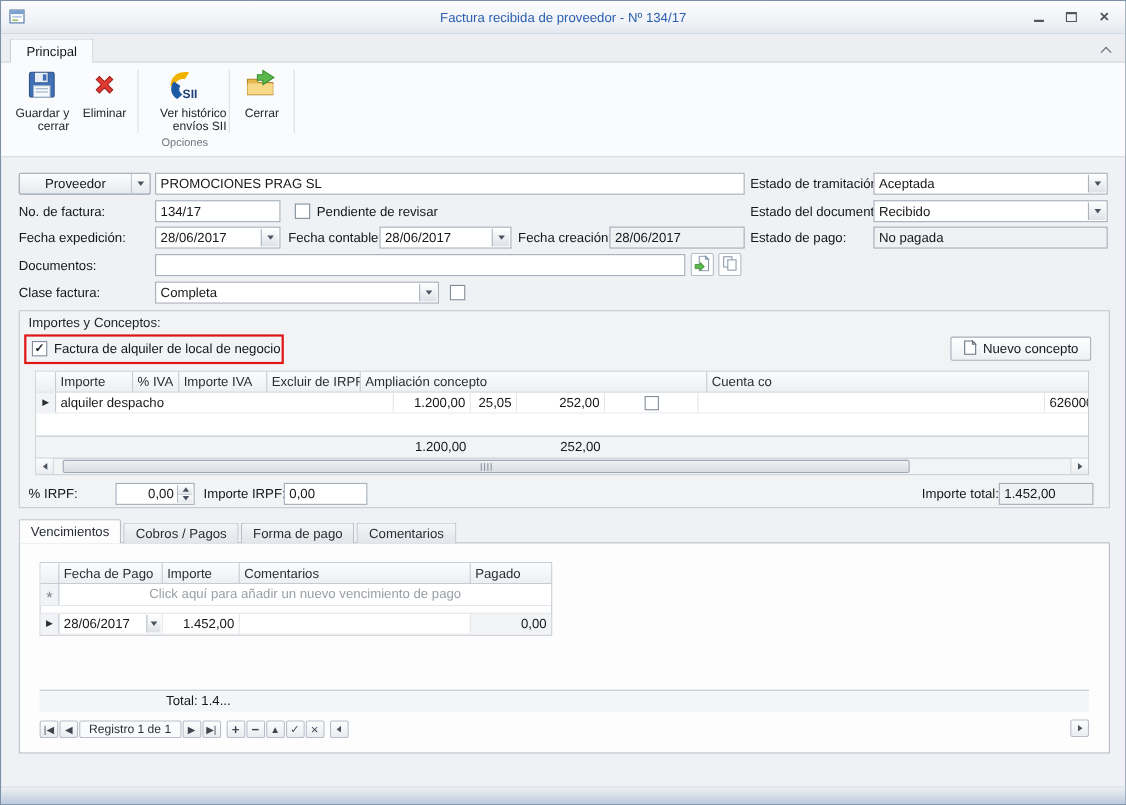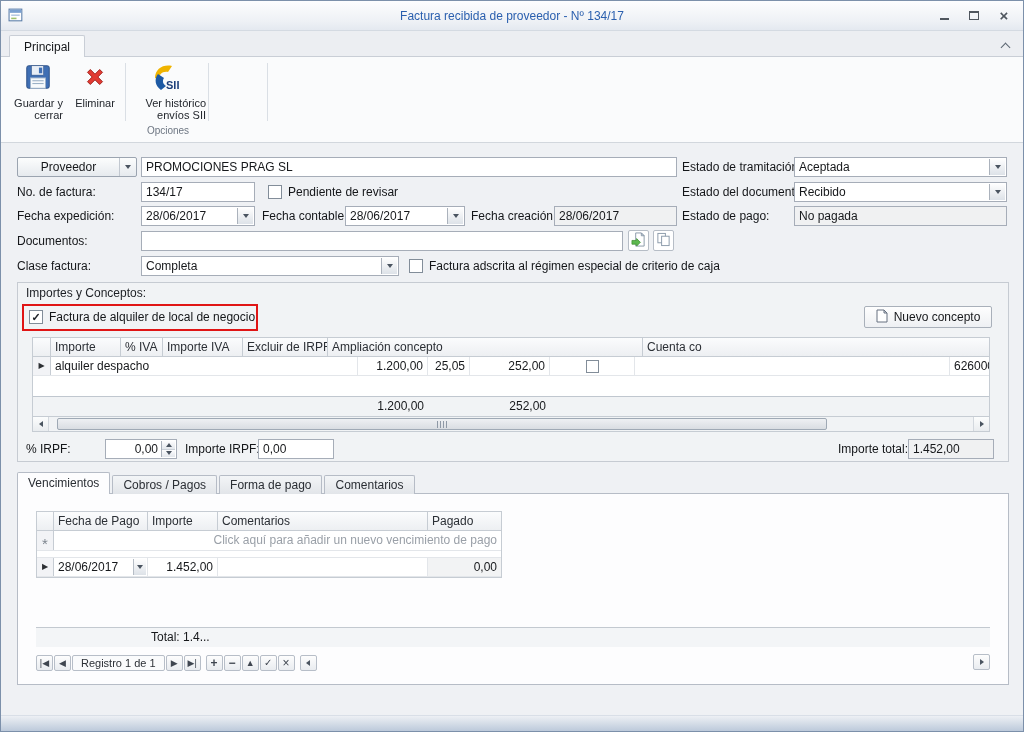--- a/index.html
+++ b/index.html
@@ -56,21 +56,21 @@
 .gind{width:18px;background:#f2f3f6;border-right:1px solid #c6ccd3;flex:none;display:flex;align-items:center;justify-content:center}
 .gdata{height:19px;background:#fff;border-bottom:1px solid #e3e6ea}
 .gc{font-size:12px;line-height:18px;padding:0 4px;border-right:1px solid #e3e6ea;overflow:hidden;white-space:nowrap;flex:none;position:relative}
 .num{text-align:right}
 .cc{display:flex;align-items:center;justify-content:center}
 .gfill{background:#fff}
 .gsum{height:20px;background:#f1f3f5;border-top:1px solid #c0c7cf}
 .gsumc{font-size:12px;line-height:19px;padding:0 4px;flex:none}
 .curind{font-size:8px;color:#2c2f33;line-height:8px}
 .newind{font-size:15px;color:#7d858e;line-height:6px;margin-top:6px}
-.hint{color:#9aa0a8;text-align:right}
+.hint{color:#9aa0a8;text-align:center}
 .hscroll{height:15px;background:#f1f3f5;border-top:1px solid #c6ccd3;display:flex}
 .sbtn{width:16px;flex:none;display:flex;align-items:center;justify-content:center;background:linear-gradient(#fcfdfd,#e9ecef)}
 .sbtn.l{border-right:1px solid #d3d8de}.sbtn.r{border-left:1px solid #d3d8de}
 .strack{flex:1;position:relative}
 .sthumb{position:absolute;top:1px;bottom:1px;background:linear-gradient(#eef0f3,#d9dde2);border:1px solid #9fa9b5;border-radius:2px;display:flex;align-items:center;justify-content:center}
 .grip{display:flex;gap:2px}
 .grip i{width:1px;height:7px;background:#8e99a6;display:block}
 
 .dtabs{position:absolute;left:16px;top:471px;height:22px;display:flex;align-items:flex-end;z-index:2}
 .dtab{height:19px;line-height:18px;padding:0 10px;background:linear-gradient(#f3f5f7,#e2e5e9);border:1px solid #b6bcc6;border-bottom:none;border-radius:2px 2px 0 0;margin-right:2px;color:#2a2e34}
@@ -139,20 +139,28 @@
     <div class="rsep" style="left:124px"></div>
     <div class="rbtn" style="left:128px;width:78px">
       <span><svg width="34" height="30" viewBox="0 0 34 30">
             <path d="M4 16 C4 7 12 2 21 4 L17 10 C11 9 8 13 8 17 Z" fill="#f0b400"></path>
             <path d="M10 28 C4 24 3 17 7 12 L13 16 C11 19 12 22 15 24 Z" fill="#1d5aa4"></path>
             <text x="15" y="27" font-size="11" font-weight="bold" fill="#1d3f7a" font-family="Liberation Sans, sans-serif">SII</text>
           </svg></span>
       <span class="cap" style="width:76px">Ver histórico envíos SII</span>
     </div>
     <div class="rsep" style="left:207px"></div>
+    <div class="rbtn" style="left:212px;width:50px">
+      <span><svg width="32" height="30" viewBox="0 0 32 30">
+            <path d="M3 10 h8 l2 3 h13 v11 H3 Z" fill="#e9b84f" stroke="#b08428"></path>
+            <path d="M3 14 h23 v10 H3 Z" fill="#f7d987"></path>
+            <path d="M17 2 l10 6.5 -10 6.5 v-4 h-5 v-5 h5 Z" fill="#5cb84e" stroke="#3d8f31"></path>
+          </svg></span>
+      <span class="cap">Cerrar</span>
+    </div>
     <div class="rsep" style="left:266px"></div>
     <div class="rgroupcap" style="left:128px;width:78px">Opciones</div>
   </div>
 
   <div class="pbtn" style="left:16px;top:156px;width:120px;height:20px">
     <span class="pbtn-lbl">Proveedor</span>
     <span class="pbtn-dd">
         <span class="tri"></span>
       </span>
   </div>
@@ -213,21 +221,20 @@
   </span>
 
   <span class="lbl" style="left:16px;top:255px">Clase factura:</span>
   <div class="ed" style="left:140px;top:255px;width:258px;padding-right:20px">
     <span>Completa</span>
     <span class="ddbtn">
         <span class="tri"></span>
       </span>
   </div>
   <span class="chk abs" style="left:408px;top:258px"></span>
-  <span class="lbl" style="left:428px;top:255px">Factura adscrita al régimen especial de criterio de caja</span>
 
   <div class="groupbox" style="left:16px;top:281px;width:992px;height:180px">
     <span class="groupcap">Importes y Conceptos:</span>
     <span class="redbox" style="left:4px;top:21px;width:236px;height:27px"></span>
     <span class="chk abs" style="left:11px;top:27px">
         <span>✓</span>
       </span>
     <span class="lbl" style="left:31px;top:24px">Factura de alquiler de local de negocio</span>
     <div class="ncbtn" style="left:846px;top:23px;width:128px;height:22px">
       <span><svg width="12" height="14" viewBox="0 0 12 14">

